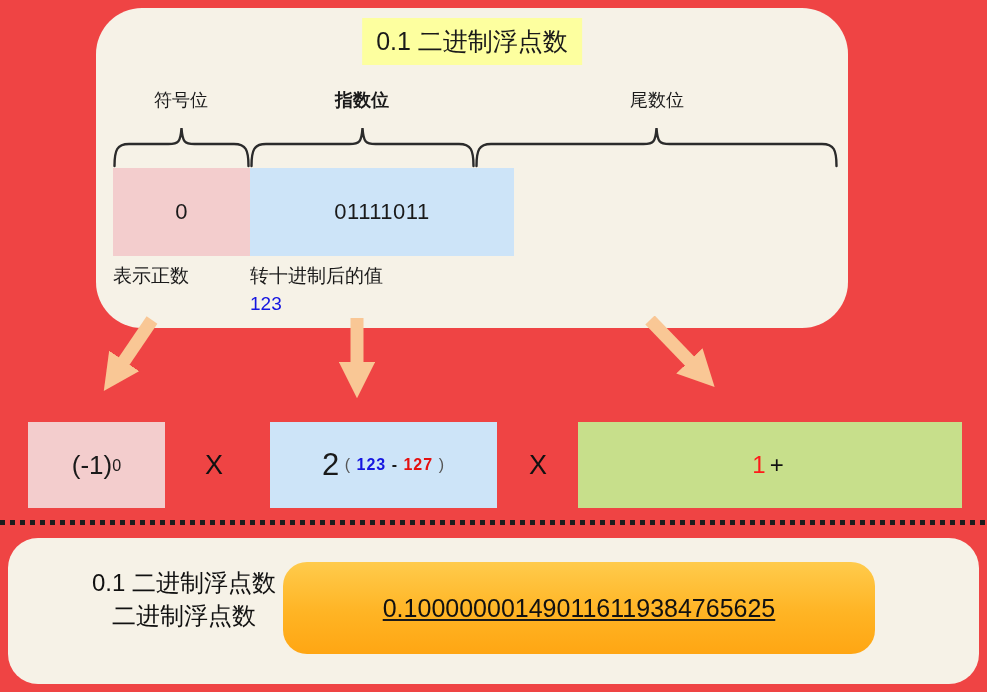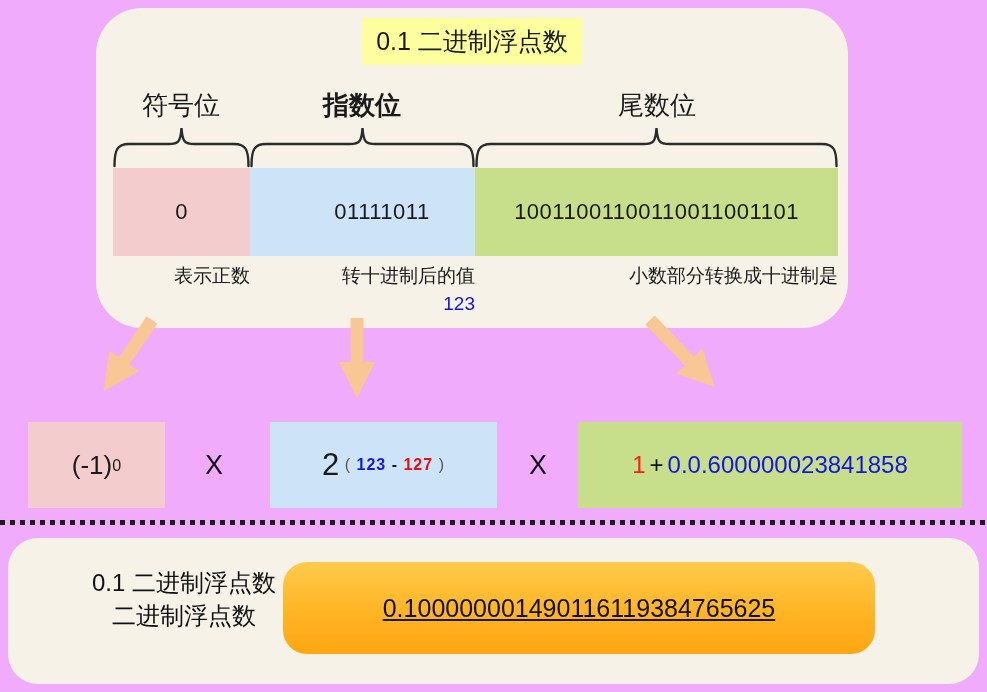--- a/index.html
+++ b/index.html
@@ -1,33 +1,33 @@
 <!DOCTYPE html>
 <html><head>
 <meta charset="utf-8">
 <style>
   html,body{margin:0;padding:0;background:#ffffff;}
   body{font-family:"Liberation Sans","DejaVu Sans",sans-serif;color:#1a1a1a;}
-  .stage{position:relative;width:987px;height:692px;background:#f0abfc;overflow:hidden;}
+  .stage{position:relative;width:987px;height:692px;background:#ef4444;overflow:hidden;}
 
   
   .top-panel{position:absolute;left:96px;top:8px;width:752px;height:320px;
     background:#f6f2e7;border-radius:46px;}
   .title{position:absolute;left:50%;top:10px;transform:translateX(-50%);
     background:#fdff9f;padding:7px 14px;font-size:25px;white-space:nowrap;}
   .field-label{position:absolute;top:80px;transform:translateX(-50%);
-    font-size:26px;white-space:nowrap;}
+    font-size:18px;white-space:nowrap;}
   .brace{position:absolute;top:114px;height:46px;}
   .brace path{fill:none;stroke:#2b2b2b;stroke-width:2.4;stroke-linecap:round;}
   .bit-box{position:absolute;top:160px;height:88px;display:flex;
     align-items:center;justify-content:center;font-size:22px;letter-spacing:.5px;}
   .box-pink{background:#f3cdcd;}
   .box-blue{background:#cde4f8;}
   .box-green{background:#c7df8b;}
-  .caption{position:absolute;top:254px;text-align:right;font-size:19px;line-height:28px;}
+  .caption{position:absolute;top:254px;text-align:left;font-size:19px;line-height:28px;}
   .caption .val{color:#1515e0;}
 
   
   .arrows{position:absolute;left:0;top:316px;width:987px;height:104px;}
 
   
   .f-box{position:absolute;top:422px;height:86px;display:flex;
     align-items:center;justify-content:center;font-size:26px;}
   .times{position:absolute;top:422px;height:86px;width:44px;display:flex;
     align-items:center;justify-content:center;font-size:27px;color:#111;}
@@ -74,31 +74,29 @@
     </svg>
     <svg class="brace" style="left:154px;" width="225" height="46" viewBox="0 0 225 46">
       <path d="M1.5,44 C1.5,28 4,22 16,22 L99.5,22 C109.5,22 111.5,20 112.5,6 C113.5,20 115.5,22 125.5,22 L209,22 C221,22 223.5,28 223.5,44"></path>
     </svg>
     <svg class="brace" style="left:379px;" width="363" height="46" viewBox="0 0 363 46">
       <path d="M1.5,44 C1.5,28 4,22 16,22 L168.5,22 C178.5,22 180.5,20 181.5,6 C182.5,20 184.5,22 194.5,22 L347,22 C359,22 361.5,28 361.5,44"></path>
     </svg>
 
     <div class="bit-box box-pink" style="left:17px;width:137px;">0</div>
     <div class="bit-box box-blue" style="left:154px;width:264px;">01111011</div>
-    <div class="bit-box box-green" style="left:379px;width:363px;">10011001100110011001101</div>
 
     <div class="caption" style="left:17px;width:137px;">
       <div>表示正数</div>
     </div>
     <div class="caption" style="left:154px;width:225px;">
       <div>转十进制后的值</div>
       <div class="val">123</div>
     </div>
     <div class="caption" style="left:379px;width:363px;">
-      <div>小数部分转换成十进制是</div>
     </div>
   </div>
 
   <svg class="arrows" viewBox="0 0 987 104">
     <defs>
       <marker id="ah" viewBox="0 0 10 10" refX="5" refY="5" markerWidth="2.8" markerHeight="2.8" orient="auto">
         <path d="M0,0 L10,5 L0,10 Z" fill="#f9c795"></path>
       </marker>
     </defs>
     <line x1="152" y1="4" x2="114" y2="60" stroke="#f9c795" stroke-width="13" marker-end="url(#ah)"></line>
@@ -116,21 +114,20 @@
   <div class="f-box box-blue" style="left:270px;width:227px;">
     <span style="font-size:31px;">2</span>
       <span class="exp-sup">&nbsp;<span class="c-paren">(</span>&nbsp;<span class="c-blue b">123</span>&nbsp;<span class="b">-</span>&nbsp;<span class="c-red b">127</span>&nbsp;<span class="c-paren">)</span></span>
   </div>
 
   <div class="times" style="left:516px;">X</div>
 
   <div class="f-box box-green f-green" style="left:578px;width:384px;">
     <span class="one">1</span>
       <span class="plus">+</span>
-      <span class="mant">0.0.600000023841858</span>
   </div>
 
   <div class="divider"></div>
 
   <div class="bottom-panel">
     <div class="result-label">
       <div>0.1 二进制浮点数</div>
       <div>二进制浮点数</div>
     </div>
     <div class="result-box">

